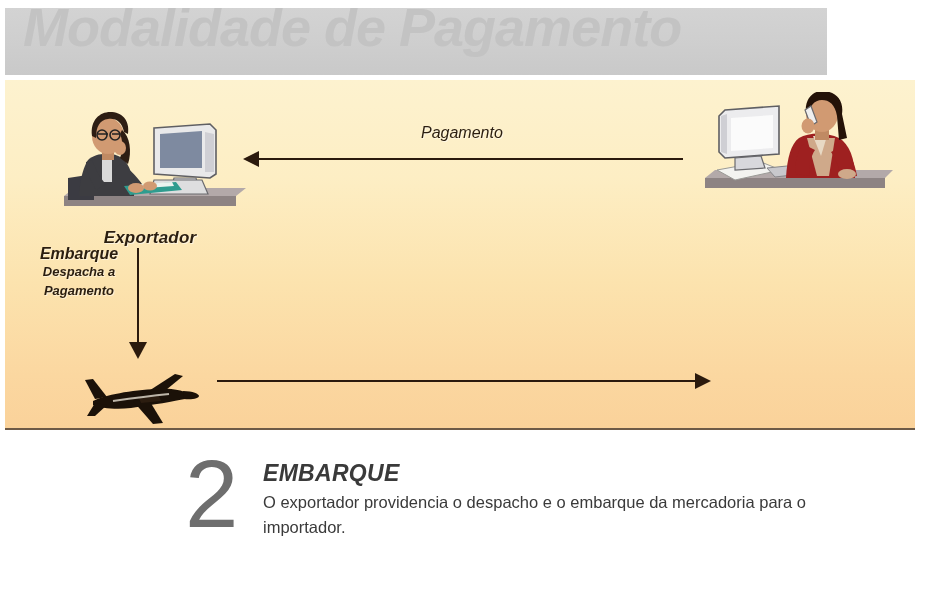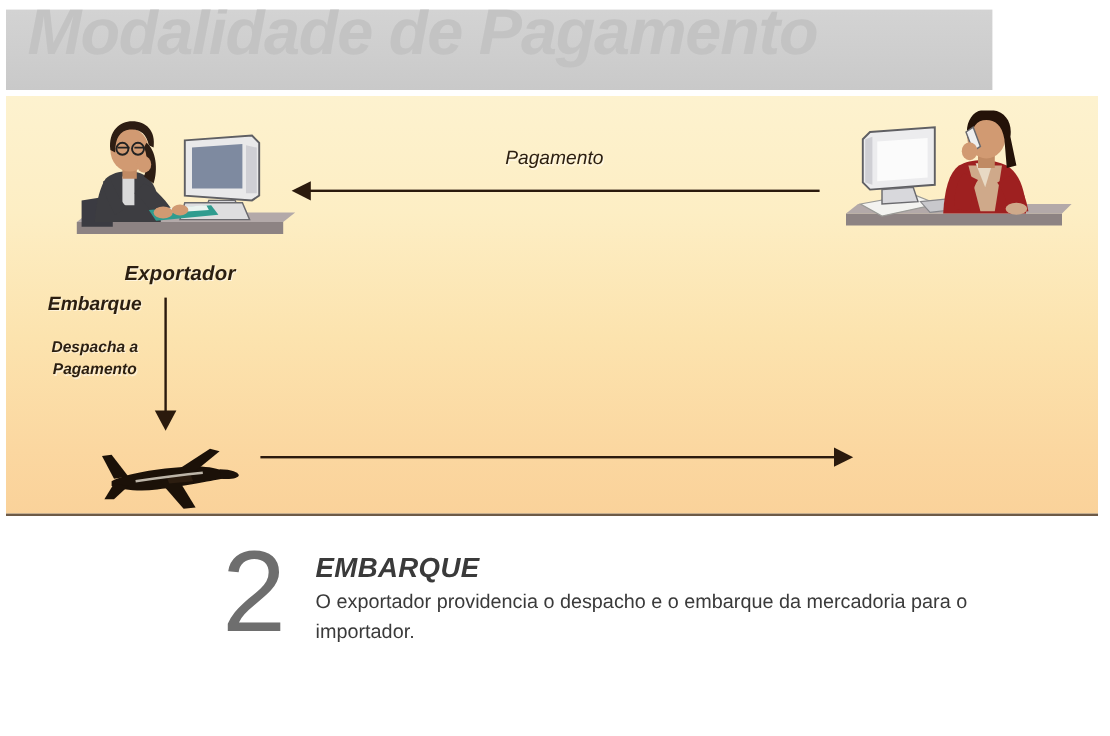--- a/index.html
+++ b/index.html
@@ -92,21 +92,21 @@
   }
   .actor-label {
     font-size: 17px;
     font-weight: bold;
     font-style: italic;
     color: #2b1e10;
     margin-top: 4px;
     text-shadow: 1px 1px 0 rgba(255,255,255,0.55);
     letter-spacing: 0.2px;
   }
-  .actor-exporter { left: 45px; top: 17px; width: 200px; }
+  .actor-exporter { left: 45px; top: 28px; width: 200px; }
   .actor-importer { left: 690px; top: 12px; width: 200px; }
 
   
   .arrow-line-h {
     position: absolute;
     height: 0;
     border-top: 2px solid #2b1a0d;
   }
   .arrowhead-left {
     position: absolute;
@@ -158,21 +158,21 @@
     font-style: italic;
     color: #2b1e10;
     text-shadow: 1px 1px 0 rgba(255,255,255,0.5);
   }
   .embarque-sub {
     font-size: 13px;
     font-weight: bold;
     font-style: italic;
     color: #2b1e10;
     line-height: 1.45;
-    margin-top: 17px;
+    margin-top: 0;
     text-shadow: 1px 1px 0 rgba(255,255,255,0.5);
   }
 
   .plane {
     position: absolute;
     left: 78px;
     top: 288px;
   }
 
   

